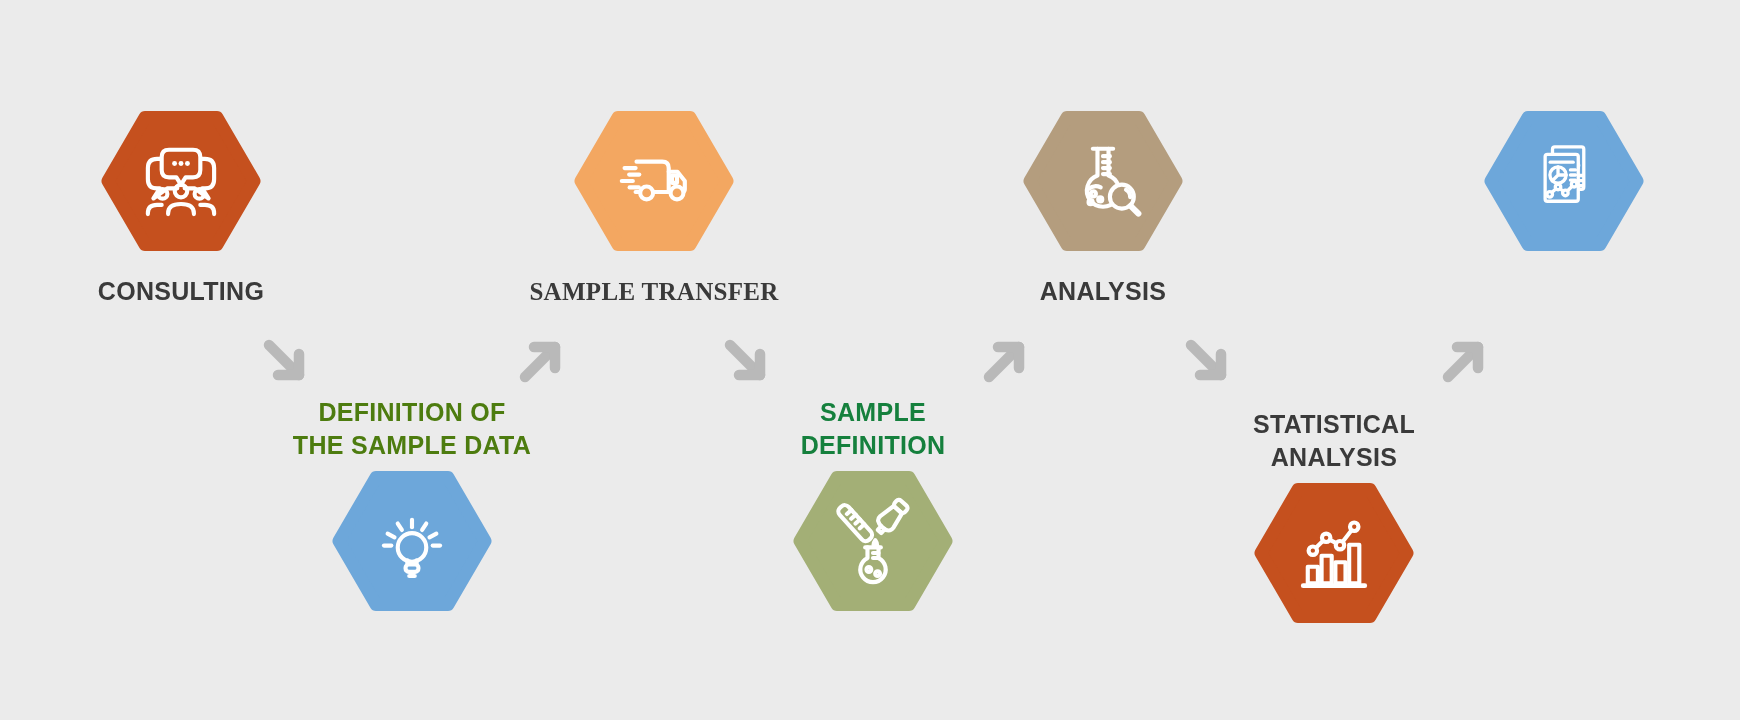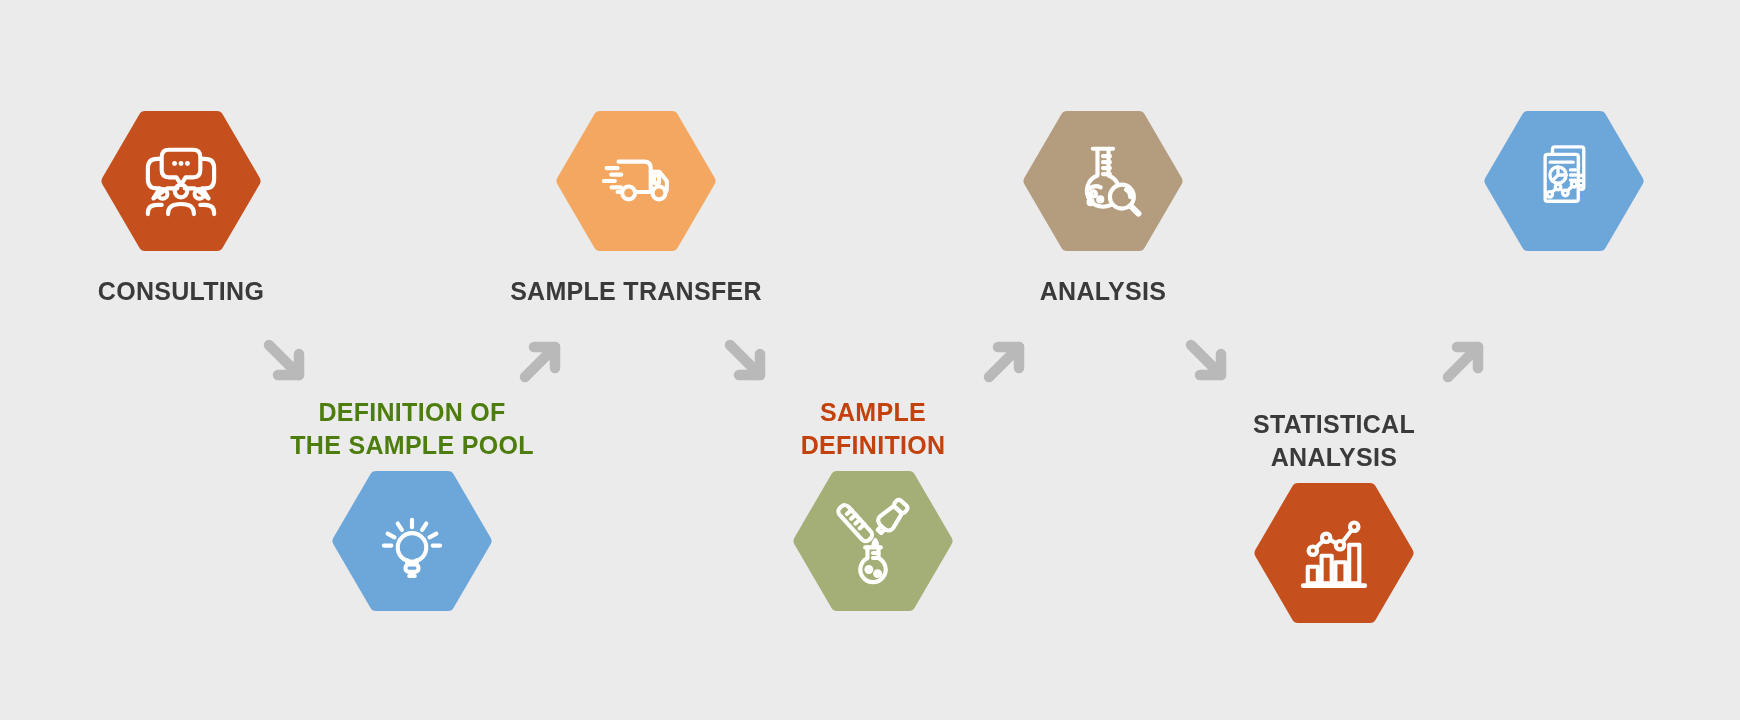--- a/index.html
+++ b/index.html
@@ -52,21 +52,21 @@
     </div>
     <div class="label label-top" style="color: rgb(58, 58, 58);">
       <div>CONSULTING</div>
       <div></div>
     </div>
   </div>
 
   <div class="step" style="left: 262px; color: rgb(109, 167, 218);">
     <div class="label label-bottom" style="color: #4d7c0f;">
       <div>DEFINITION OF</div>
-      <div>THE SAMPLE POOL</div>
+      <div>THE SAMPLE DATA</div>
     </div>
     <div class="hex row-bottom">
       <svg width="160" height="142" viewBox="0 0 160 142">
         <polygon points="7,71 44,7.5 116,7.5 153,71 116,134.5 44,134.5" fill="currentColor" stroke="currentColor" stroke-width="13" stroke-linejoin="round"></polygon>
         <g class="ig" transform="translate(34,25) scale(0.92)">
           <circle cx="50" cy="57" r="15.5"></circle>
           <path d="M45,71 v4.5 M55,71 v4.5"></path>
           <rect x="43" y="75.5" width="14" height="8" rx="3.5"></rect>
           <path d="M47,88 h6"></path>
           <path d="M50,35 V27"></path>
@@ -74,21 +74,21 @@
           <path d="M39,38 l-4.5,-7"></path>
           <path d="M69,46 l7.5,-4"></path>
           <path d="M31,46 l-7.5,-4"></path>
           <path d="M72.5,55 h8"></path>
           <path d="M27.5,55 h-8"></path>
         </g>
       </svg>
     </div>
   </div>
 
-  <div class="step" style="left: 486px; color: rgb(243, 167, 97);">
+  <div class="step" style="left: 504px; color: rgb(243, 167, 97); font-family: Liberation Serif, serif;">
     <div class="hex row-top">
       <svg width="160" height="142" viewBox="0 0 160 142">
         <polygon points="7,71 44,7.5 116,7.5 153,71 116,134.5 44,134.5" fill="currentColor" stroke="currentColor" stroke-width="13" stroke-linejoin="round"></polygon>
         <g class="ig" transform="translate(34,25) scale(0.92)">
           <path d="M31,29 H59 q7,0 7,7 v26"></path>
           <path d="M30,62 H66"></path>
           <path d="M66,40 h9.5 l8,10 v9 q0,3 -3,3 h-14.5"></path>
           <path d="M69.5,44 h5.5 v8 h-5.5 z"></path>
           <circle class="fh" cx="42" cy="63" r="7"></circle>
           <circle class="fh" cx="75" cy="63" r="7"></circle>
@@ -98,21 +98,21 @@
           <path d="M23.5,57 h10"></path>
         </g>
       </svg>
     </div>
     <div class="label label-top" style="color: rgb(58, 58, 58);">
       <div>SAMPLE TRANSFER</div>
     </div>
   </div>
 
   <div class="step" style="left: 723px; color: rgb(163, 175, 118);">
-    <div class="label label-bottom" style="color: #c2410c;">
+    <div class="label label-bottom" style="color: #15803d;">
       <div>SAMPLE</div>
       <div>DEFINITION</div>
     </div>
     <div class="hex row-bottom">
       <svg width="160" height="142" viewBox="0 0 160 142">
         <polygon points="7,71 44,7.5 116,7.5 153,71 116,134.5 44,134.5" fill="currentColor" stroke="currentColor" stroke-width="13" stroke-linejoin="round"></polygon>
         <g class="ig" transform="translate(34,25) scale(0.92)">
           <g transform="rotate(-42 31 31)">
             <rect x="24.5" y="7" width="13" height="47" rx="5.5"></rect>
             <path d="M31,17 h6.5 M31,24 h6.5 M31,31 h6.5 M31,38 h6.5"></path>

